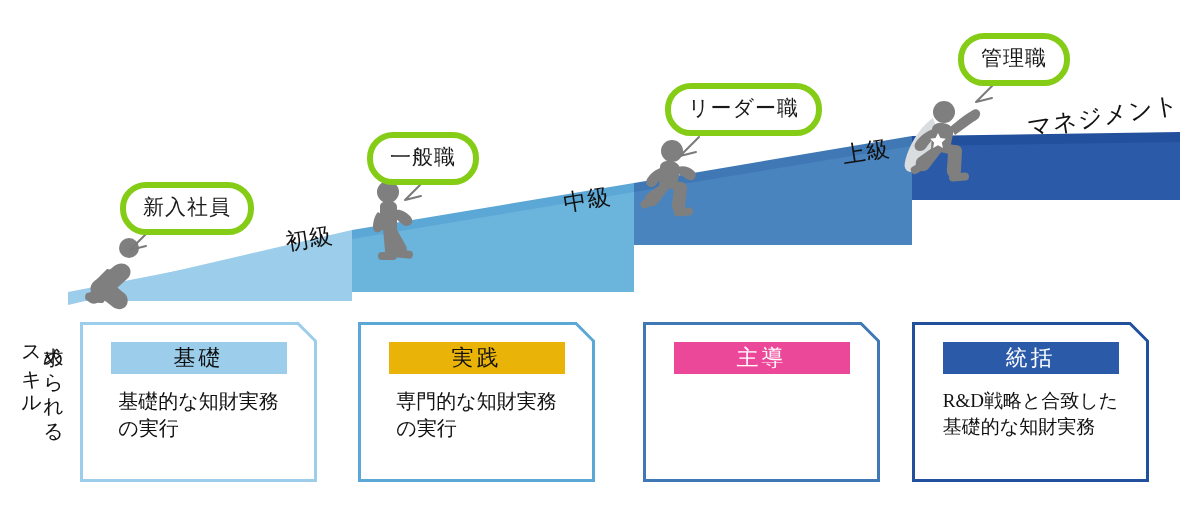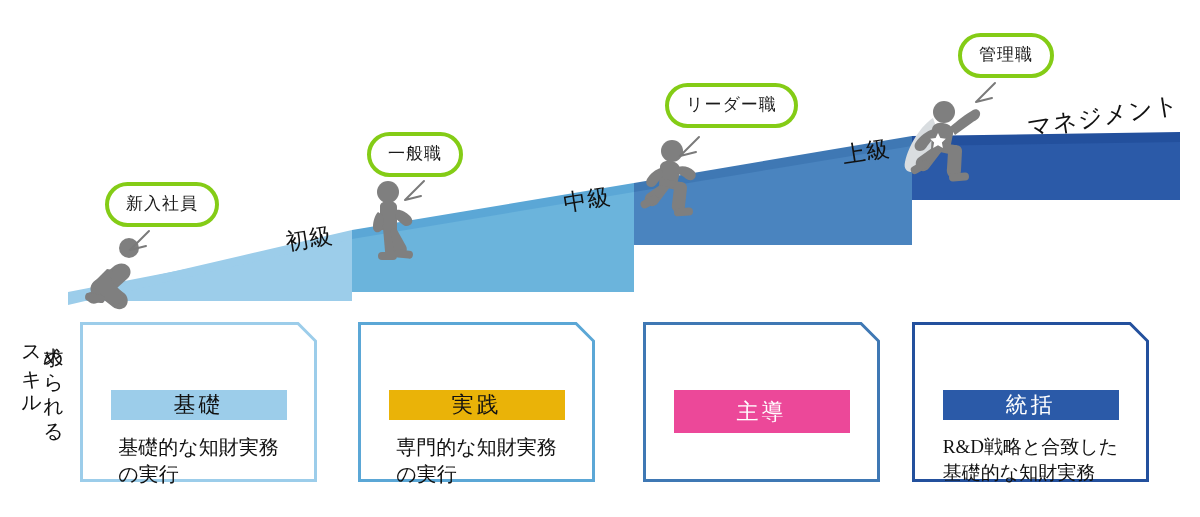--- a/index.html
+++ b/index.html
@@ -9,25 +9,25 @@
     font-family:"Liberation Sans","DejaVu Sans",sans-serif;
     overflow:hidden;
     position:relative;
   }
   #stage{position:absolute;left:0;top:0;width:1200px;height:517px;}
   .svg-layer{position:absolute;left:0;top:0;width:1200px;height:517px;}
 
   
   .bubble{
     position:absolute;
-    border:4px solid #84cc16;
+    border:6px solid #84cc16;
     border-radius:26px;
     background:#ffffff;
     color:#1a1a1a;
-    font-size:17px;
+    font-size:21px;
     line-height:1;
     padding:9px 17px 11px 17px;
     white-space:nowrap;
     letter-spacing:1px;
     font-family:Liberation Serif, serif;
   }
 
   
   .step-label{
     position:absolute;
@@ -67,25 +67,24 @@
     background:#ffffff;
     box-sizing:border-box;
   }
   .card .frame{position:absolute;left:0;top:0;width:100%;height:100%;}
   .card .inner{
     position:absolute;left:0;right:0;top:0;bottom:0;
     display:flex;flex-direction:column;align-items:center;
     padding-top:20px;
   }
   .card-head{
-    width:176px;height:43px;
+    width:176px;height:32px;
     display:flex;align-items:center;justify-content:center;
     font-size:22px;letter-spacing:3px;
     box-sizing:border-box;
-    margin-top:48px;
   }
   .card-body{
     margin-top:14px;
     text-align:left;
     font-size:20px;
     line-height:1.35;
     color:#111111;
     letter-spacing:0px;
     font-family:"Liberation Serif","DejaVu Serif",serif;
   }
@@ -170,21 +169,21 @@
 
   <svg class="svg-layer" viewBox="0 0 1200 517">
     <g fill="none" stroke="#7a7a7a" stroke-width="2" stroke-linecap="round" stroke-linejoin="round">
       <path d="M149 231 L130 250 L146 246"></path>
       <path d="M424 181 L405 200 L421 196"></path>
       <path d="M699 137 L680 156 L696 152"></path>
       <path d="M995 83 L976 102 L992 98"></path>
     </g>
   </svg>
 
-  <div class="bubble" style="left:105px;top:182px;">新入社員</div>
+  <div class="bubble" style="left:120px;top:182px;">新入社員</div>
   <div class="bubble" style="left:367px;top:132px;">一般職</div>
   <div class="bubble" style="left:665px;top:83px;">リーダー職</div>
   <div class="bubble" style="left:958px;top:33px;">管理職</div>
 
   <div class="step-label" style="left:288px;top:227px;transform:rotate(-9deg);">初級</div>
   <div class="step-label" style="left:566px;top:188px;transform:rotate(-9deg);">中級</div>
   <div class="step-label" style="left:845px;top:140px;transform:rotate(-9deg);">上級</div>
   <div class="step-label" style="left:1030px;top:112px;transform:rotate(-9deg);font-size:24px;">マネジメント</div>
 
   <div id="skill-caption">

